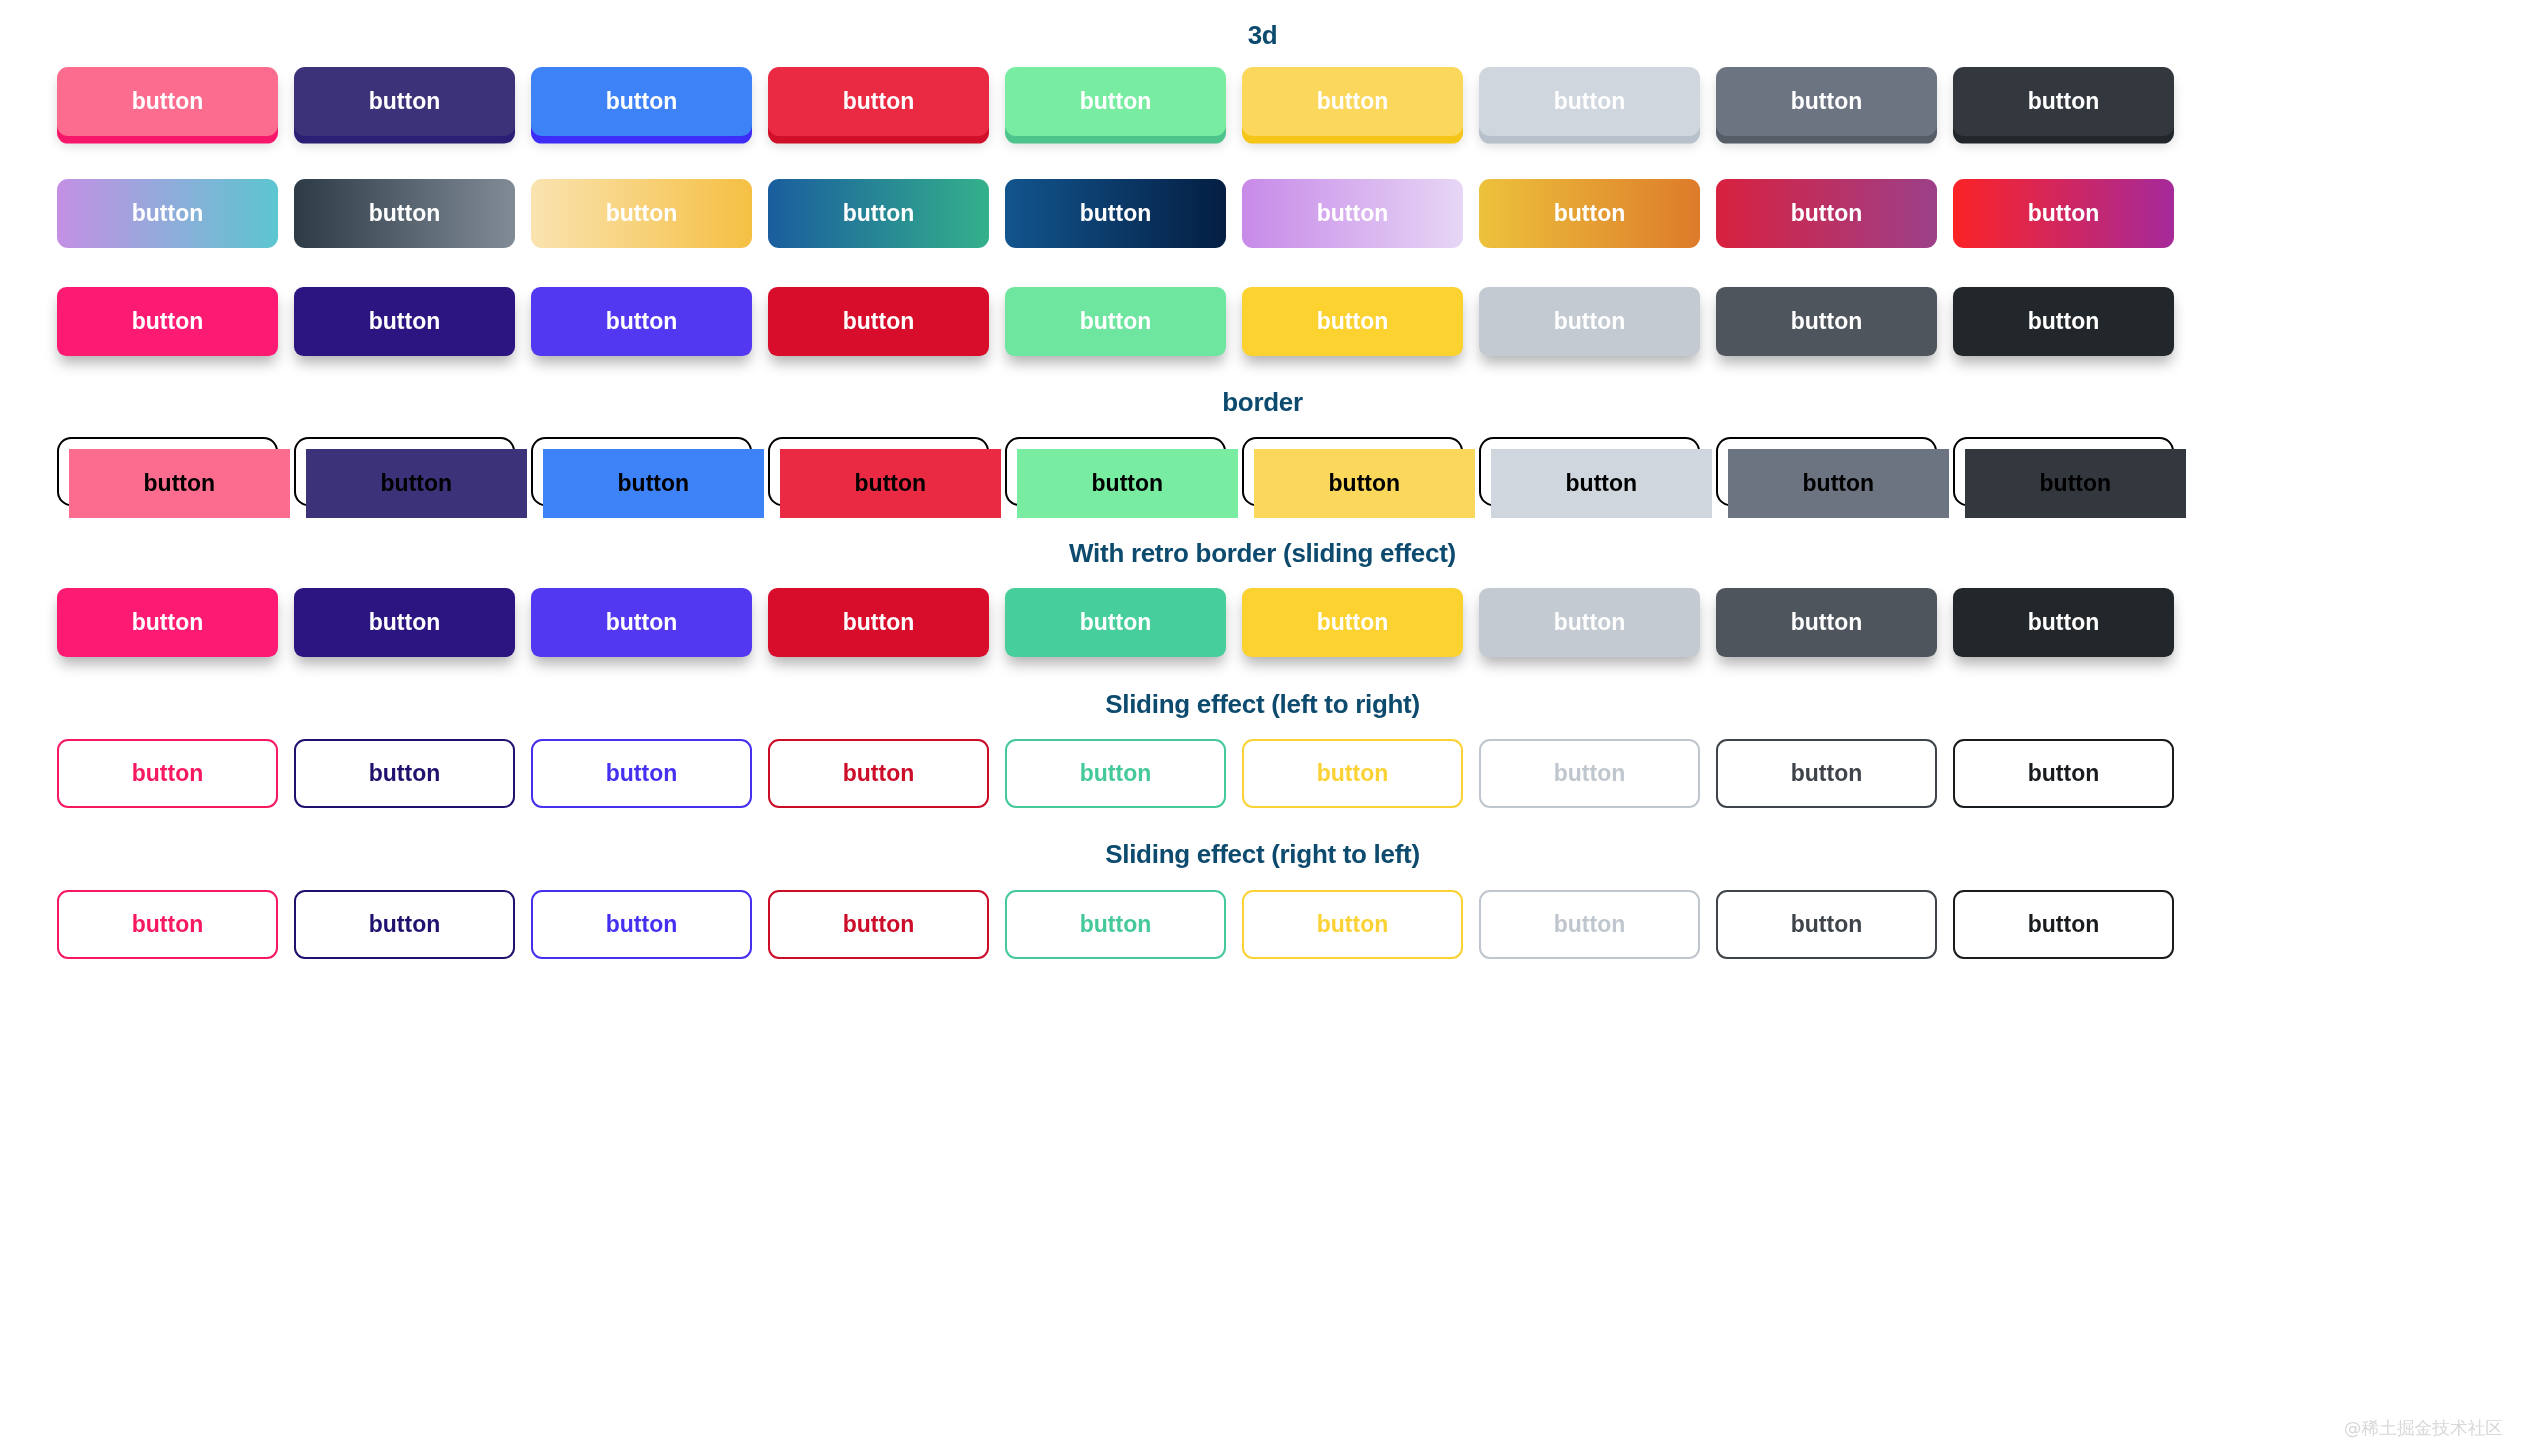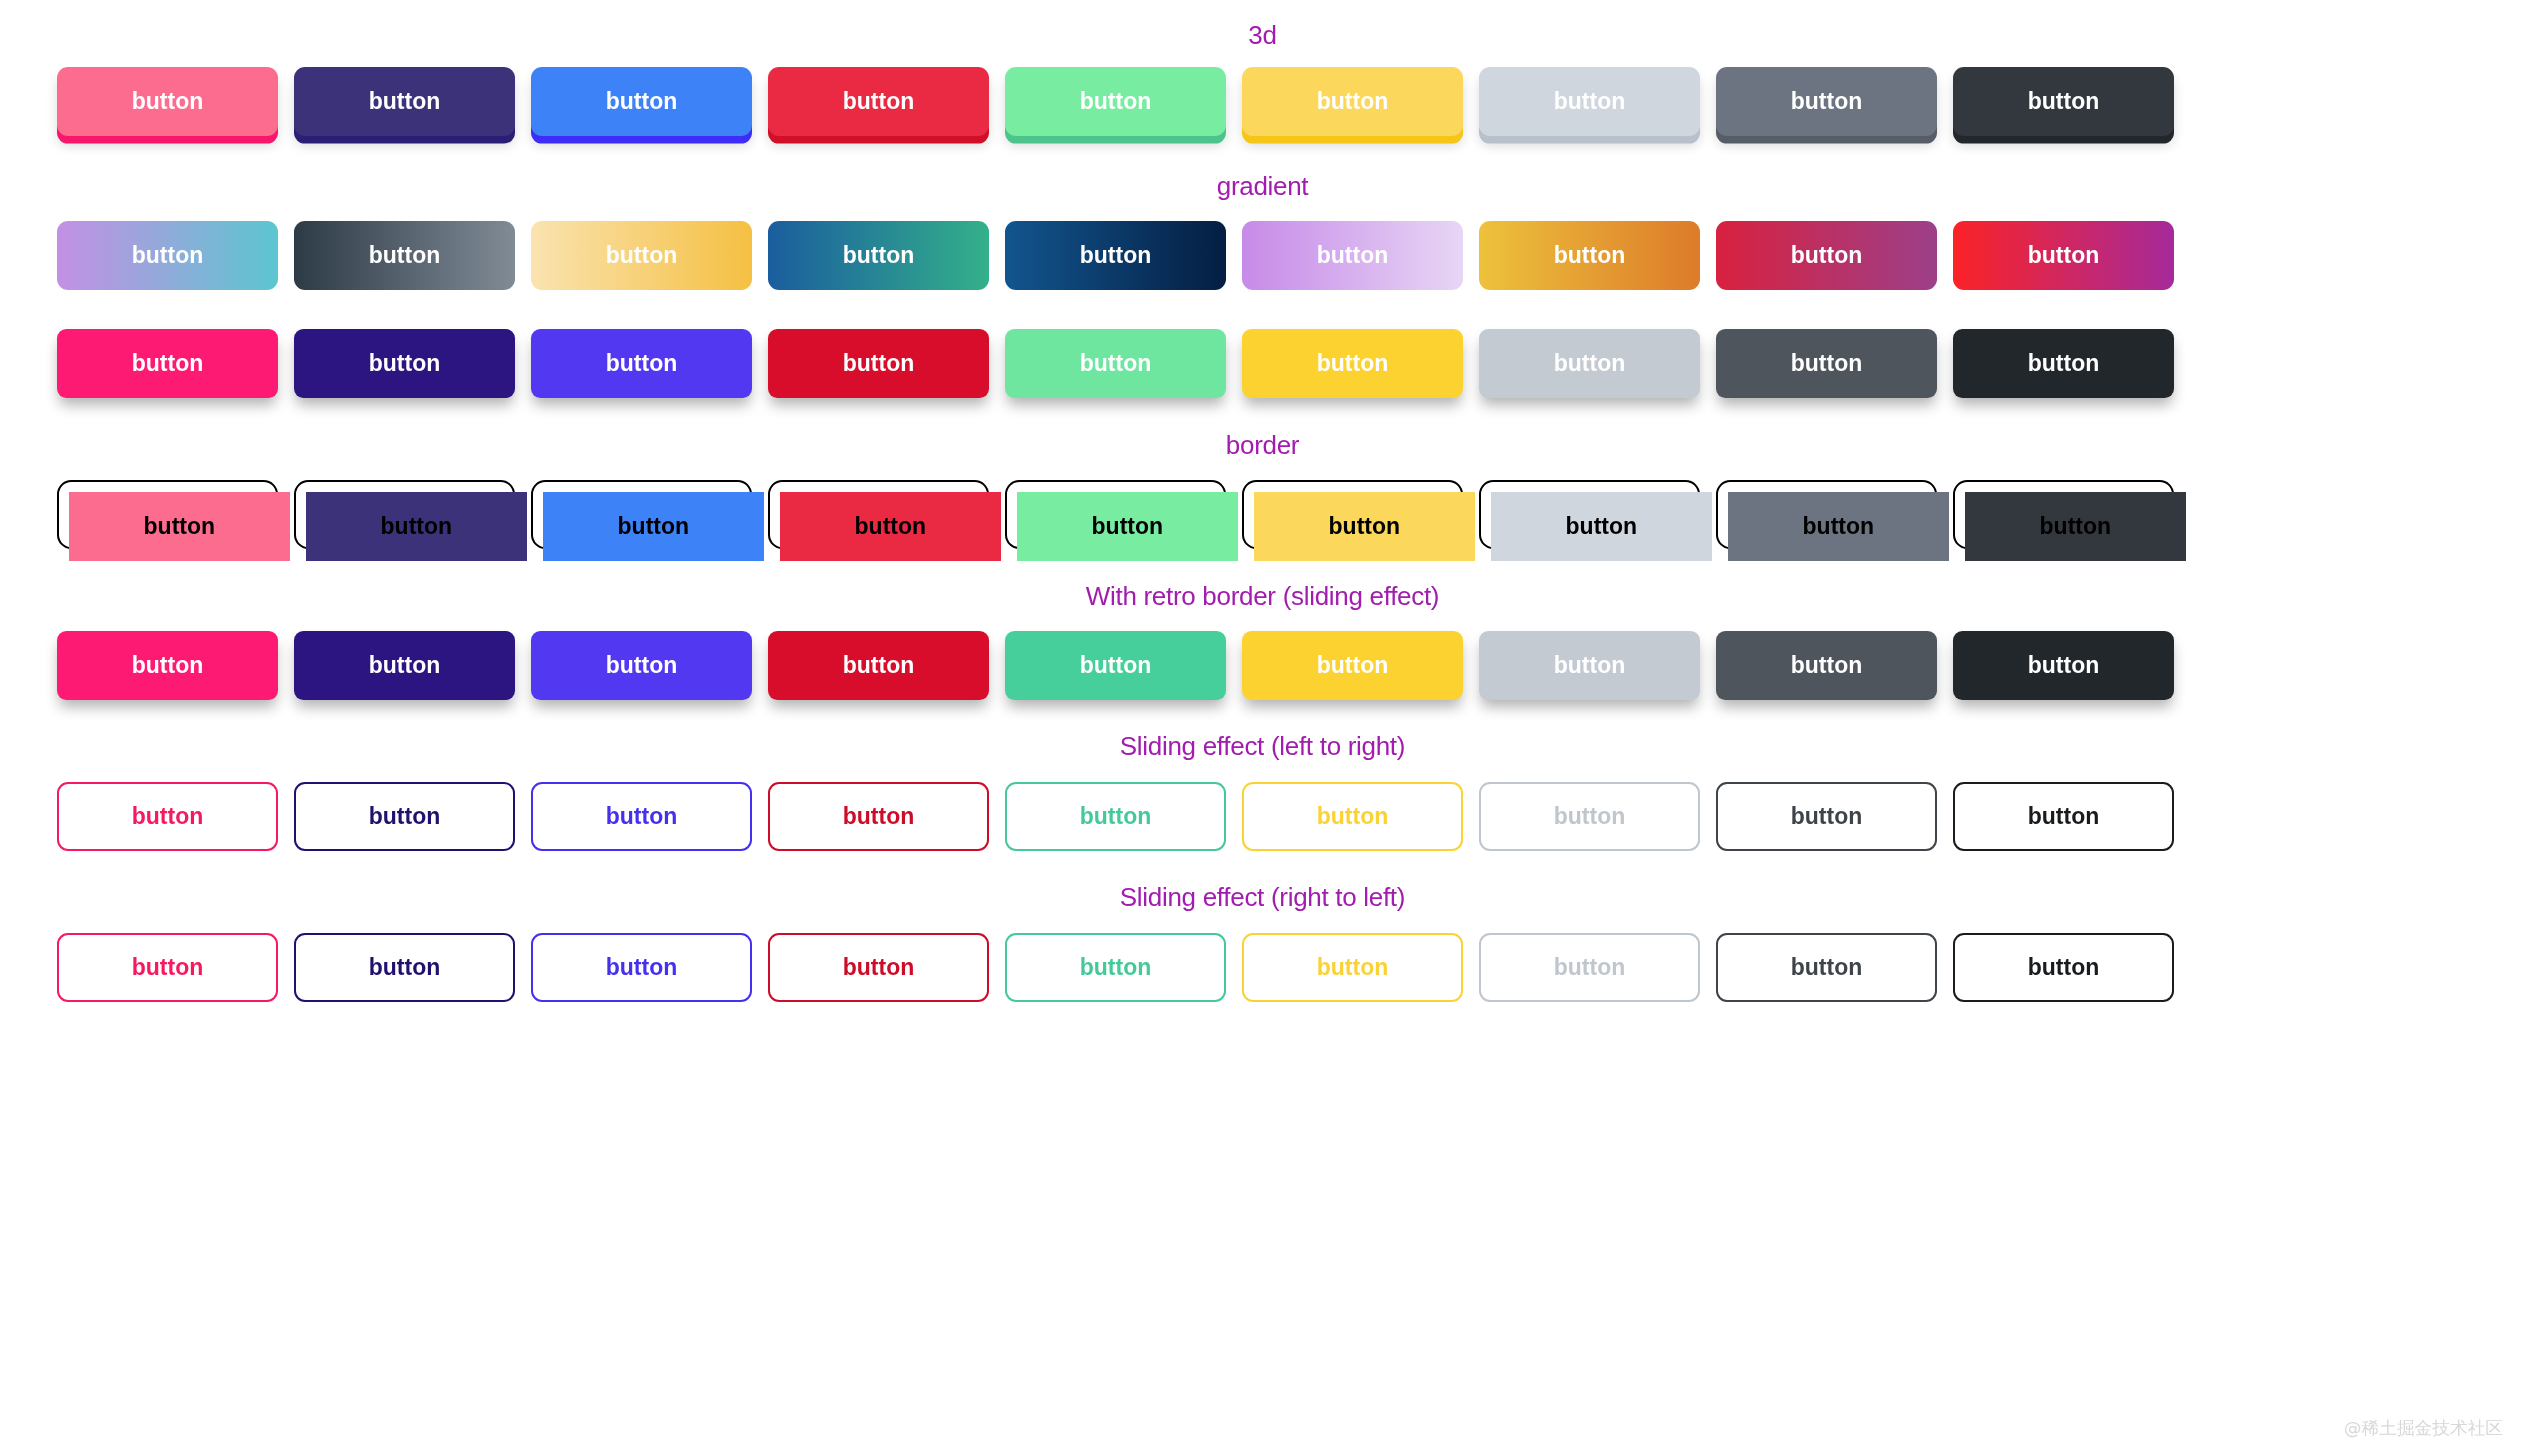--- a/index.html
+++ b/index.html
@@ -18,22 +18,22 @@
     height: 1452px;
     background: #ffffff;
     padding-top: 8.4px;
   }
 
   .section { width: 100%; }
 
   .section-title {
     text-align: center;
     font-size: 26px;
-    font-weight: normal;
-    color: #a21caf;
+    font-weight: bold;
+    color: #0c4a6e;
     letter-spacing: -0.3px;
     margin: 0 auto;
     padding: 11.8px 0 0 0;
     width: 2358px;
   }
 
   .row {
     display: flex;
     justify-content: flex-start;
     align-items: center;
@@ -139,21 +139,20 @@
           <button class="btn btn-3d" style="--bg: #3d82f7; --edge: #3d2df7; color: rgb(255, 255, 255);">button</button>
           <button class="btn btn-3d" style="--bg: #ea2a43; --edge: #d01029; color: rgb(255, 255, 255);">button</button>
           <button class="btn btn-3d" style="--bg: #78eda1; --edge: #4cc48c; color: rgb(255, 255, 255);">button</button>
           <button class="btn btn-3d" style="--bg: #fbd75b; --edge: #f5c518; color: rgb(255, 255, 255);">button</button>
           <button class="btn btn-3d" style="--bg: #cfd6de; --edge: #b8c1cb; color: rgb(255, 255, 255);">button</button>
           <button class="btn btn-3d" style="--bg: #6b7480; --edge: #565d67; color: rgb(255, 255, 255);">button</button>
           <button class="btn btn-3d" style="--bg: #32383e; --edge: #22272b; color: rgb(255, 255, 255);">button</button>
         </div>
       </div>
       <div class="section">
-        <div class="section-title">gradient</div>
         <div class="row">
           <button class="btn btn-gradient" style="--g1: #c490e4; --g2: #5cc6d0; color: rgb(255, 255, 255);">button</button>
           <button class="btn btn-gradient" style="--g1: #2d3b46; --g2: #808b96; color: rgb(255, 255, 255);">button</button>
           <button class="btn btn-gradient" style="--g1: #fae3b0; --g2: #f5c043; color: rgb(255, 255, 255);">button</button>
           <button class="btn btn-gradient" style="--g1: #1a5d9e; --g2: #34b08b; color: rgb(255, 255, 255);">button</button>
           <button class="btn btn-gradient" style="--g1: #12558e; --g2: #041e42; color: rgb(255, 255, 255);">button</button>
           <button class="btn btn-gradient" style="--g1: #c78ae8; --g2: #e7d6f5; color: rgb(255, 255, 255);">button</button>
           <button class="btn btn-gradient" style="--g1: #edc23c; --g2: #dd7b2a; color: rgb(255, 255, 255);">button</button>
           <button class="btn btn-gradient" style="--g1: #d8213f; --g2: #9c4089; color: rgb(255, 255, 255);">button</button>
           <button class="btn btn-gradient" style="--g1: #fb2326; --g2: #a52a9a; color: rgb(255, 255, 255);">button</button>

